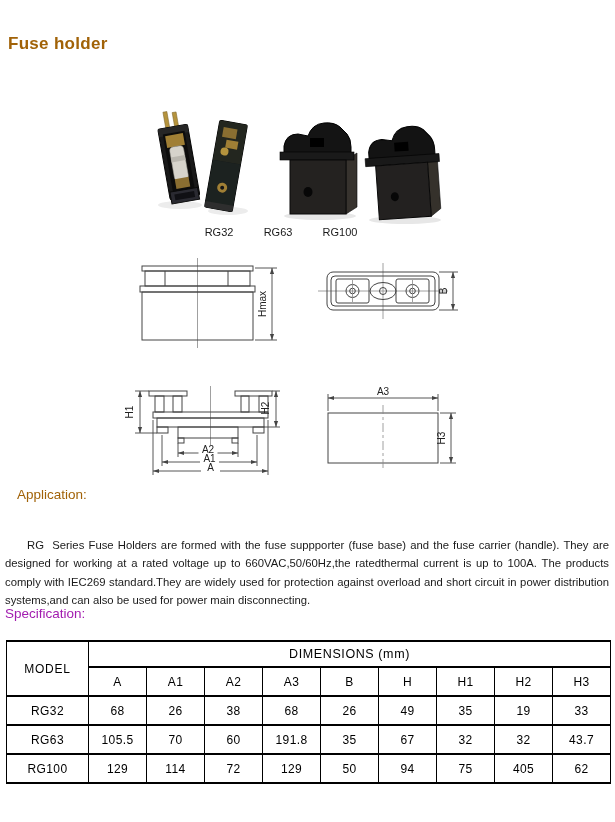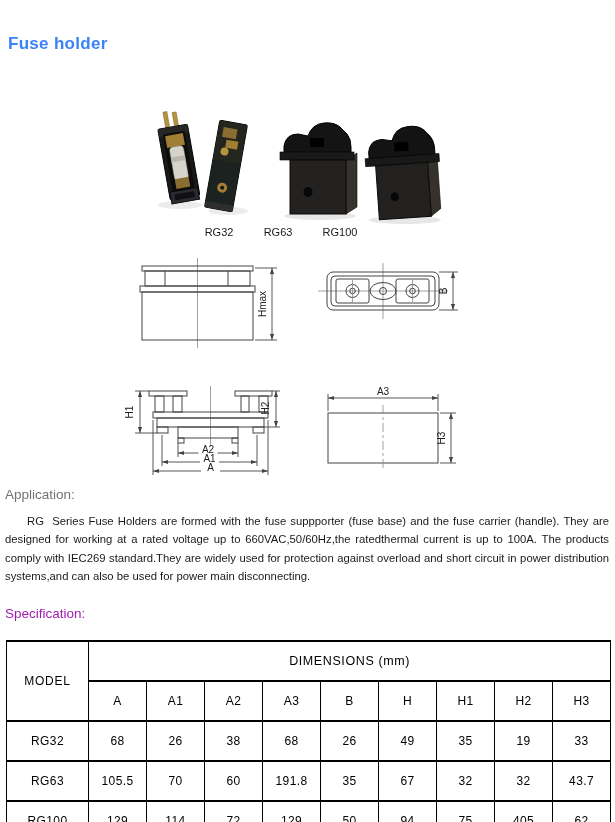--- a/index.html
+++ b/index.html
@@ -1,32 +1,32 @@
 <!DOCTYPE html>
 <html><head>
 <meta charset="utf-8">
 <style>
   html,body{margin:0;padding:0;background:#fff;}
   #page{position:relative;width:615px;height:822px;background:#ffffff;overflow:hidden;
         font-family:"Liberation Sans", sans-serif;color:#111;}
   .abs{position:absolute;}
-  #title{left:8px;top:34px;font-size:17px;font-weight:bold;letter-spacing:.3px;color:#3b82f6;}
+  #title{left:8px;top:34px;font-size:17px;font-weight:bold;letter-spacing:.3px;color:#a16207;}
   .photo-label{top:226px;font-size:11px;color:#1a1a1a;text-align:center;}
   #lbl-rg32{left:199px;width:40px;}
   #lbl-rg63{left:258px;width:40px;}
   #lbl-rg100{left:316px;width:48px;}
-  #app-heading{left:5px;top:487px;font-size:13.5px;color:#737373;}
-  #app-para{left:5px;top:512px;width:604px;font-size:11.3px;line-height:18.4px;
+  #app-heading{left:17px;top:487px;font-size:13.5px;color:#a16207;}
+  #app-para{left:5px;top:536px;width:604px;font-size:11.3px;line-height:18.4px;
             color:#1a1a1a;text-align:justify;text-indent:22px;white-space:pre-wrap;}
   #spec-heading{left:5px;top:606px;font-size:13.5px;color:#a21caf;}
   #spec-table{left:6px;top:640px;border-collapse:collapse;table-layout:fixed;width:604px;}
   #spec-table td{border-left:1px solid #000;border-right:1px solid #000;
                  border-top:2px solid #000;border-bottom:2px solid #000;
                  text-align:center;vertical-align:middle;font-size:12px;color:#000;
-                 padding:12px;letter-spacing:.4px;}
+                 padding:0;letter-spacing:.4px;}
   #spec-table td.model-h{letter-spacing:.8px;text-align:center;}
   #spec-table td.dims-h{letter-spacing:.6px;font-size:12.5px;}
   svg text{font-family:"Liberation Sans", sans-serif;font-size:10px;fill:#222;}
   .ln{stroke:#444;stroke-width:1;fill:none;}
   .cl{stroke:#888;stroke-width:.8;fill:none;}
   .dim{stroke:#444;stroke-width:.9;fill:none;}
   .ar{fill:#444;stroke:none;}
   .lblbg{fill:#fff;stroke:none;}
 </style>
 </head>

